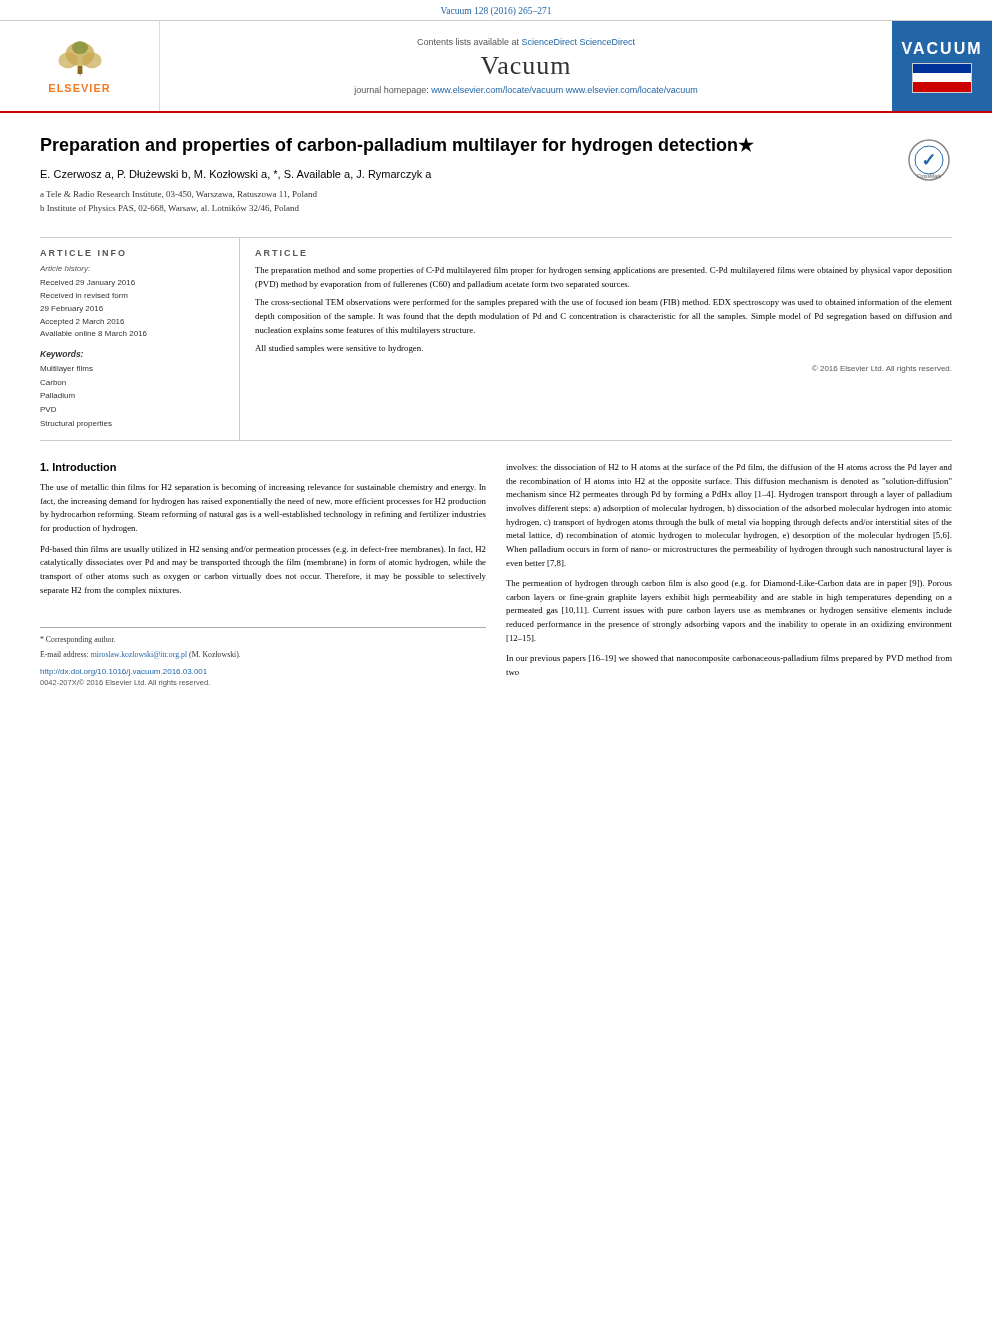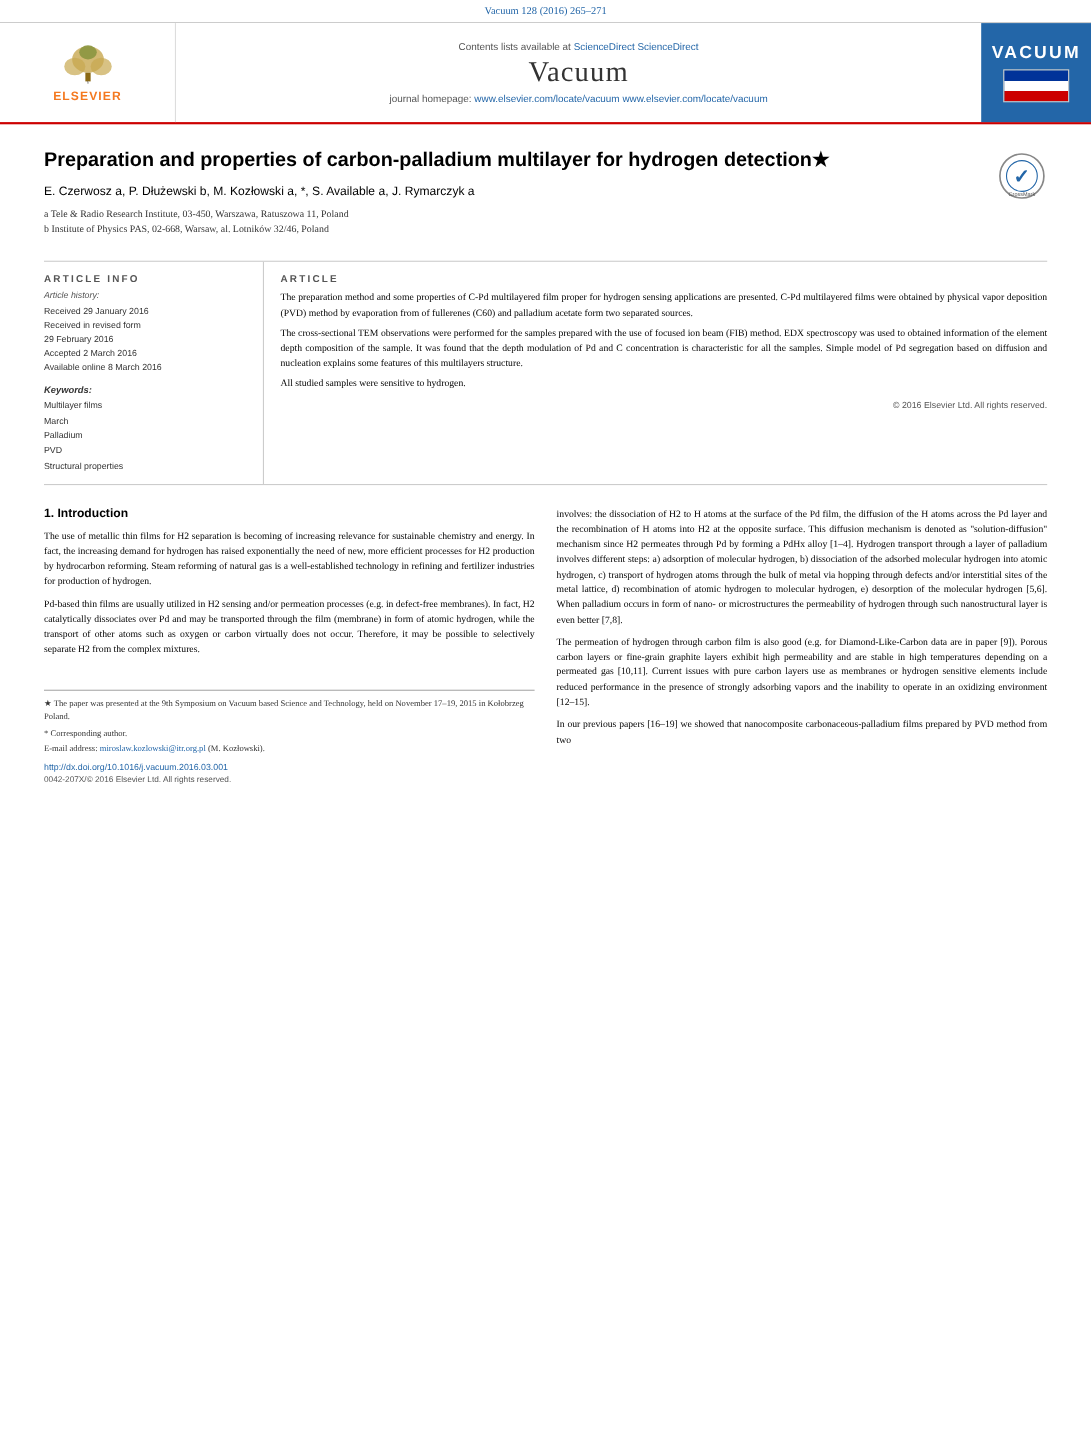--- a/index.html
+++ b/index.html
@@ -380,21 +380,21 @@
       <div class="article-history-label">Article history:</div>
       <div class="history-item">Received 29 January 2016</div>
       <div class="history-item">Received in revised form</div>
       <div class="history-item">29 February 2016</div>
       <div class="history-item">Accepted 2 March 2016</div>
       <div class="history-item">Available online 8 March 2016</div>
 
       <div class="keywords-section">
         <h4>Keywords:</h4>
         <div class="keyword-item">Multilayer films</div>
-        <div class="keyword-item">March</div>
+        <div class="keyword-item">Carbon</div>
         <div class="keyword-item">Palladium</div>
         <div class="keyword-item">PVD</div>
         <div class="keyword-item">Structural properties</div>
       </div>
     </div>
 
     <div class="abstract-section">
       <h3>ARTICLE</h3>
       <div class="abstract-text">
         <p>The preparation method and some properties of C-Pd multilayered film proper for hydrogen sensing applications are presented. C-Pd multilayered films were obtained by physical vapor deposition (PVD) method by evaporation from of fullerenes (C60) and palladium acetate form two separated sources.</p>
@@ -411,21 +411,20 @@
       <div class="section-title">
         <span>1.</span>
         <span> </span>
         <span>Introduction</span>
       </div>
 
       <div class="body-text">The use of metallic thin films for H2 separation is becoming of increasing relevance for sustainable chemistry and energy. In fact, the increasing demand for hydrogen has raised exponentially the need of new, more efficient processes for H2 production by hydrocarbon reforming. Steam reforming of natural gas is a well-established technology in refining and fertilizer industries for production of hydrogen.</div>
       <div class="body-text">Pd-based thin films are usually utilized in H2 sensing and/or permeation processes (e.g. in defect-free membranes). In fact, H2 catalytically dissociates over Pd and may be transported through the film (membrane) in form of atomic hydrogen, while the transport of other atoms such as oxygen or carbon virtually does not occur. Therefore, it may be possible to selectively separate H2 from the complex mixtures.</div>
 
       <div class="footer-notes">
-        <div class="footer-note">★ The paper was presented at the 9th Symposium on Vacuum based Science and Technology, held on November 17–19, 2015 in Kołobrzeg Poland.</div>
         <div class="footer-note">* Corresponding author.</div>
         <div class="footer-note">
           <span>E-mail address:</span>
           <span class="blue-link" style="cursor:pointer;">miroslaw.kozlowski@itr.org.pl</span>
           <span>(M. Kozłowski).</span>
         </div>
         <div class="doi-line" style="cursor:pointer;">http://dx.doi.org/10.1016/j.vacuum.2016.03.001</div>
         <div class="issn-line">0042-207X/© 2016 Elsevier Ltd. All rights reserved.</div>
       </div>
     </div>

